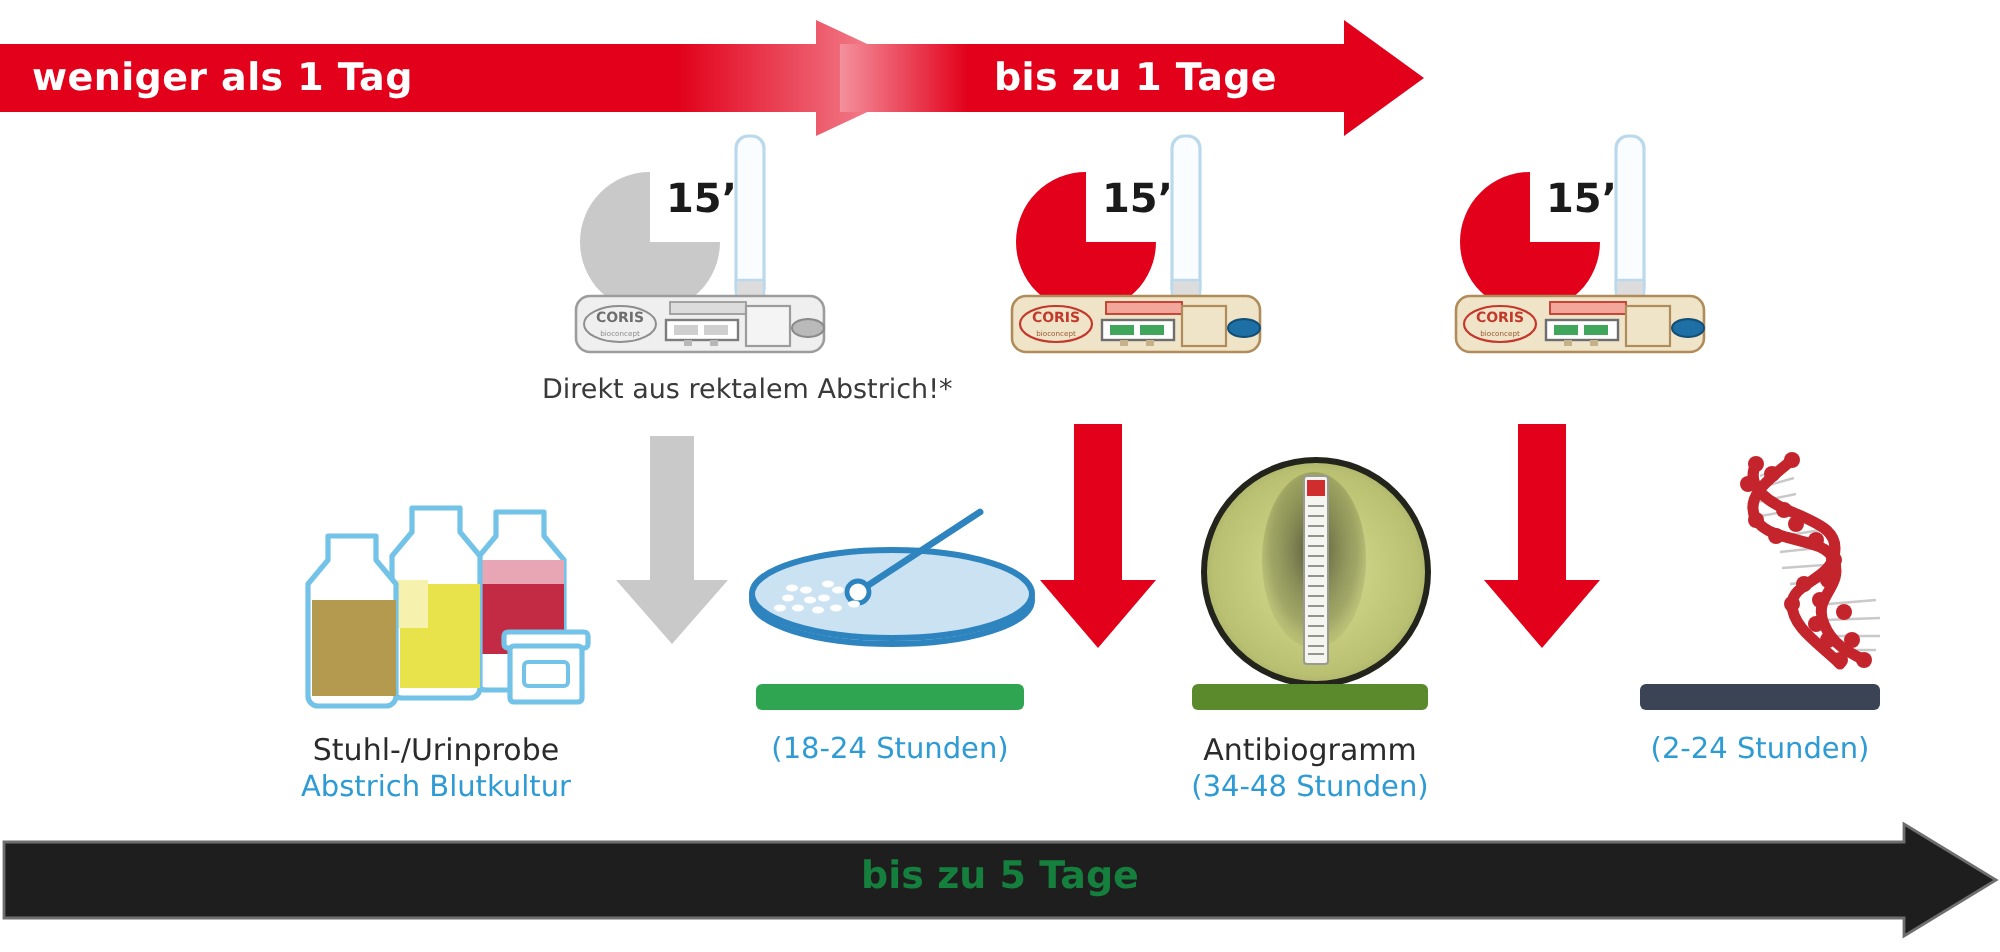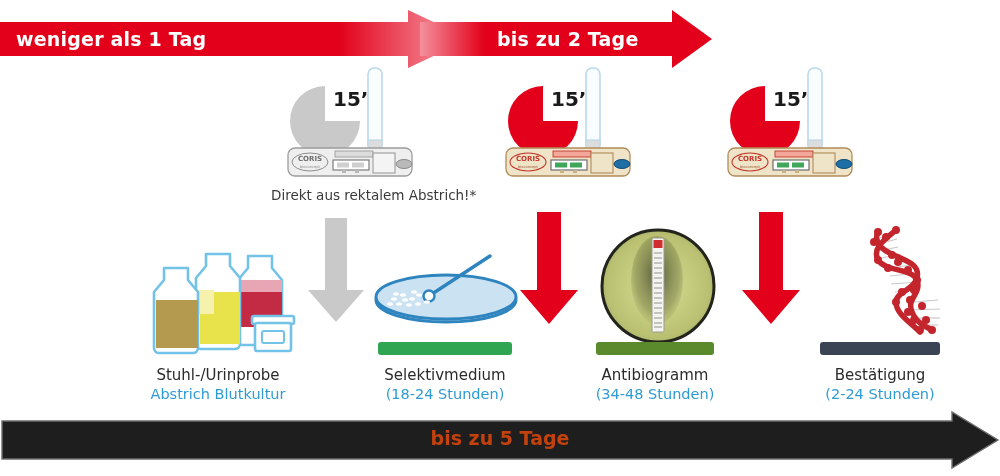--- a/index.html
+++ b/index.html
@@ -14,21 +14,21 @@
     position:absolute;color:#fff;font-weight:bold;font-size:19px;
     letter-spacing:0.2px;white-space:nowrap;
   }
   #lbl-less-day{left:16px;top:28px;}
   #lbl-two-days{left:497px;top:28px;}
 
   
   .bottom-arrow{position:absolute;left:0;top:412px;width:1000px;height:56px;}
   #lbl-five-days{
     position:absolute;left:0;top:427px;width:1000px;text-align:center;
-    color:#c2410c;font-weight:bold;font-size:19px;
+    color:#15803d;font-weight:bold;font-size:19px;
   }
 
   
   .kitgroup{position:absolute;width:140px;height:110px;}
   .kitgroup .timer-num{
     position:absolute;font-weight:bold;font-size:20px;color:#1a1a1a;
   }
 
   
   .caption{position:absolute;width:220px;text-align:center;line-height:1.28;}
@@ -62,21 +62,21 @@
 
     <g>
       <polygon points="0,12 408,12 408,0 470,29 408,58 408,46 0,46" fill="url(#gradFadeA)"></polygon>
     </g>
 
     <g>
       <polygon points="420,12 672,12 672,0 712,29 672,58 672,46 420,46" fill="url(#gradFadeB)"></polygon>
     </g>
   </svg>
   <div class="arrow-label" id="lbl-less-day">weniger als 1 Tag</div>
-  <div class="arrow-label" id="lbl-two-days">bis zu 2 Tage</div>
+  <div class="arrow-label" id="lbl-two-days">bis zu 1 Tage</div>
 
   <div class="kitgroup" style="left:285px;top:78px;">
     <svg width="140" height="110" viewBox="0 0 140 110">
 
       <g>
         <path d="M40,43 L40,8 A35,35 0 0,1 75,43 L40,43 Z" fill="#ffffff"></path>
         <path d="M40,43 L75,43 A35,35 0 1,1 40,8 Z" fill="#C9C9C9"></path>
       </g>
 
       <g>
@@ -313,31 +313,29 @@
   <div style="position:absolute;left:378px;top:342px;width:134px;height:13px;border-radius:3px;background:#2FA551;"></div>
   <div style="position:absolute;left:596px;top:342px;width:118px;height:13px;border-radius:3px;background:#5A8A2B;"></div>
   <div style="position:absolute;left:820px;top:342px;width:120px;height:13px;border-radius:3px;background:#3A4455;"></div>
 
   <div class="caption" style="left:108px;top:366px;">
     <span class="c1">Stuhl-/Urinprobe</span>
     <span class="c2">Abstrich Blutkultur</span>
   </div>
 
   <div class="caption" style="left:335px;top:366px;">
-    <span class="c1">Selektivmedium</span>
     <span class="c2">(18-24 Stunden)</span>
   </div>
 
   <div class="caption" style="left:545px;top:366px;">
     <span class="c1">Antibiogramm</span>
     <span class="c2">(34-48 Stunden)</span>
   </div>
 
   <div class="caption" style="left:770px;top:366px;">
-    <span class="c1">Bestätigung</span>
     <span class="c2">(2-24 Stunden)</span>
   </div>
 
   <svg class="bottom-arrow" width="1000" height="56" viewBox="0 0 1000 56">
     <polygon points="2,9 952,9 952,0 998,28 952,56 952,47 2,47" fill="#1E1E1E" stroke="#6E6E6E" stroke-width="1.4"></polygon>
   </svg>
   <div id="lbl-five-days">bis zu 5 Tage</div>
 
 </div>
 

